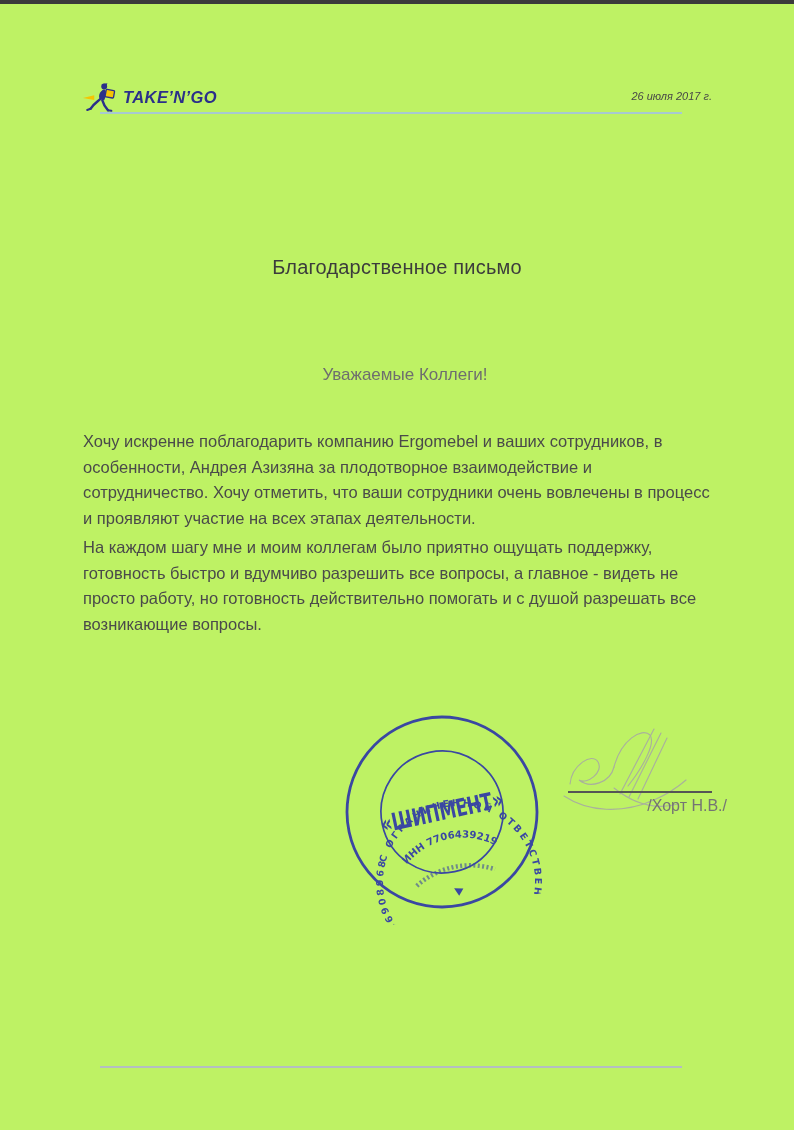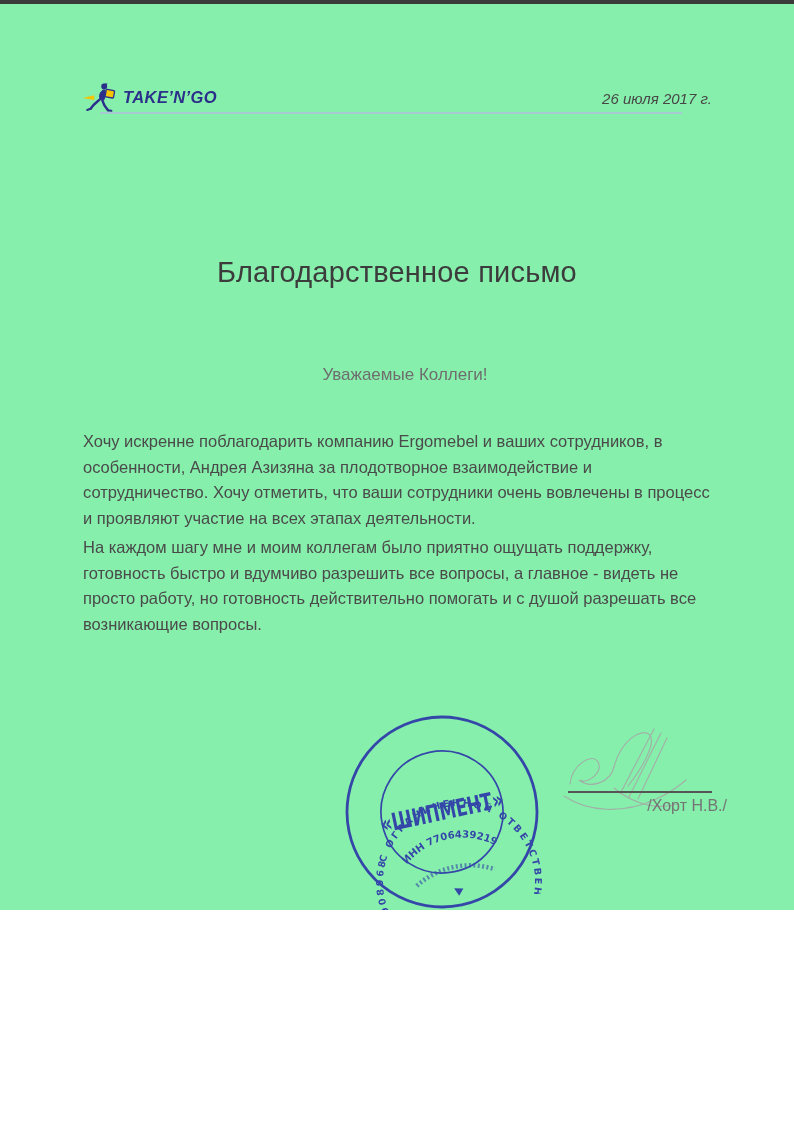--- a/index.html
+++ b/index.html
@@ -1,36 +1,36 @@
 <!DOCTYPE html>
 <html><head>
 <meta charset="utf-8">
 <style>
   html,body{margin:0;padding:0;background:#ffffff;}
   .page{
-    position:relative; width:794px; height:910px; background:#86efac;
+    position:relative; width:794px; height:1130px; background:#bef264;
     font-family:"Liberation Sans", sans-serif; overflow:hidden;
     -webkit-font-smoothing:antialiased;
   }
   .top-bar{position:absolute;left:0;top:0;width:794px;height:4px;background:#3b3b3b;}
   .logo{position:absolute;left:82px;top:80px;display:flex;align-items:center;gap:7px;}
   .logo-icon{width:34px;height:34px;}
   .logo-text{
     font-weight:700;font-style:italic;font-size:16.5px;letter-spacing:.4px;
     color:#2b2f8a;white-space:nowrap;
   }
   .letter-date{
-    position:absolute;right:82px;top:90px;font-style:italic;font-size:15px;color:#474747;
+    position:absolute;right:82px;top:90px;font-style:italic;font-size:11px;color:#474747;
   }
   .rule{position:absolute;left:100px;width:582px;height:2px;}
   .header-rule{top:112px;background:#a7c9d1;}
   .footer-rule{top:1066px;background:#b4bdc2;}
   .letter-title{
     position:absolute;left:0;top:256px;width:794px;margin:0;text-align:center;
-    font-size:29px;font-weight:400;color:#3c3c3c;letter-spacing:.2px;
+    font-size:20px;font-weight:400;color:#3c3c3c;letter-spacing:.2px;
   }
   .salutation{
     position:absolute;left:0;top:365px;width:794px;margin:0;text-align:center;
     font-size:17px;color:#6e6e6e;padding-left:8px;
   }
   .body-p{
     position:absolute;left:83px;width:634px;margin:0;
     font-size:16.5px;line-height:25.5px;color:#4a4a4a;
   }
   .p1{top:429px;}

